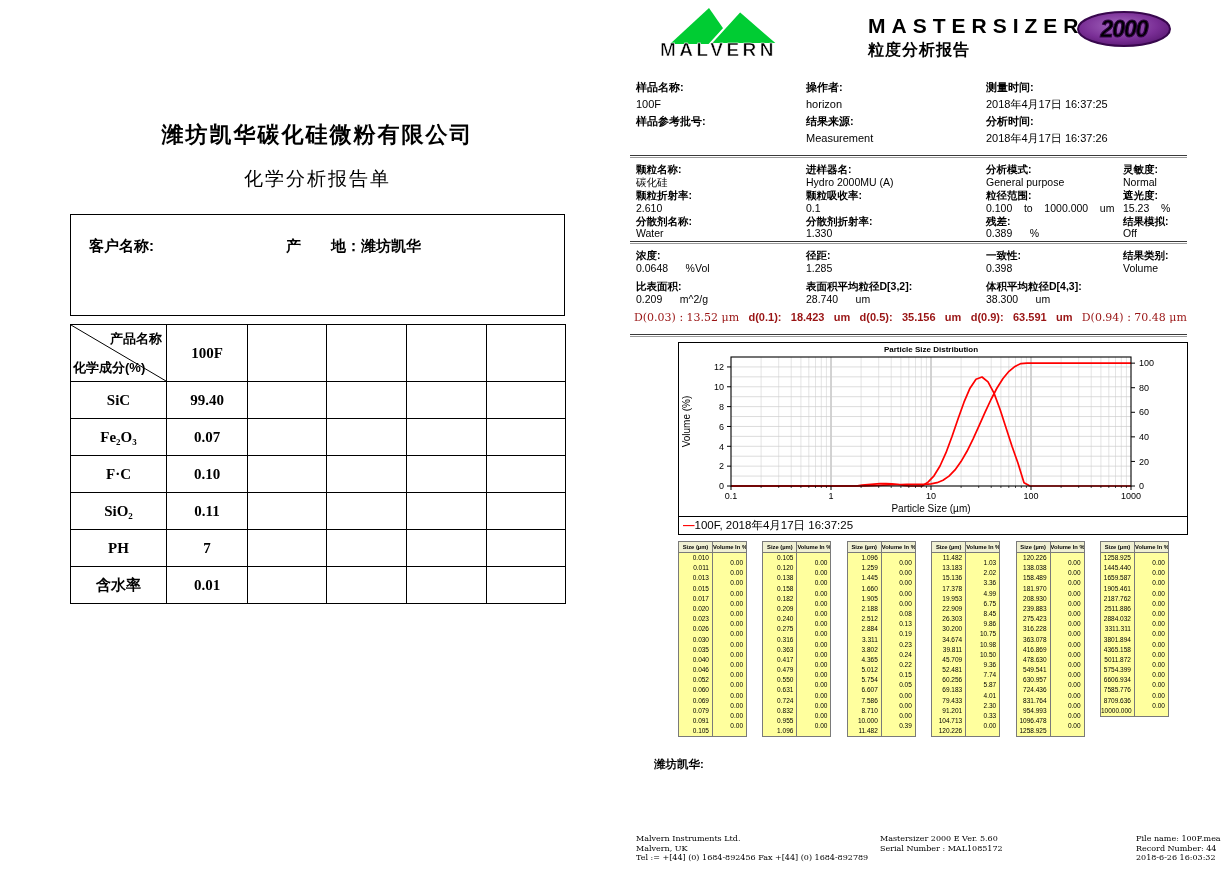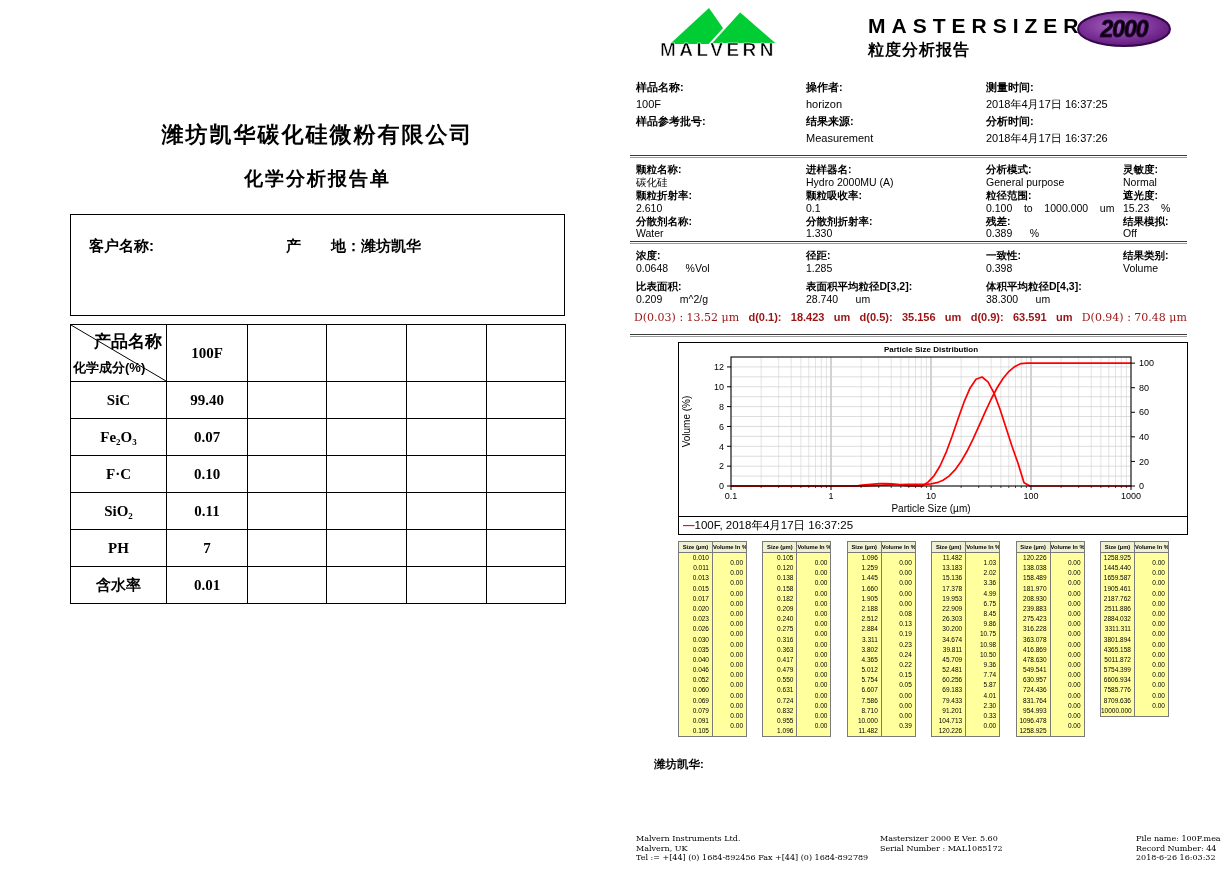--- a/index.html
+++ b/index.html
@@ -2,33 +2,33 @@
 <html><head>
 <meta charset="utf-8">
 <style>
   * { margin:0; padding:0; box-sizing:border-box; }
   html,body { width:1231px; height:870px; background:#ffffff; overflow:hidden;
               font-family:"Liberation Sans", sans-serif; color:#000; }
 
   
   #left-report { position:absolute; left:70px; top:120px; width:495px; }
   .company-title { text-align:center; font-size:22px; font-weight:bold; letter-spacing:2px; }
-  .report-title  { text-align:center; font-size:19px; font-weight:bold; margin-top:16px; letter-spacing:2px; }
+  .report-title  { text-align:center; font-size:19px; font-weight:normal; margin-top:16px; letter-spacing:2px; }
   .info-box { margin-top:22px; border:1px solid #000; height:102px; padding:16px 0 8px 18px; }
   .info-row { display:flex; height:30px; align-items:center; font-size:15px; font-weight:bold; }
   .info-row .cell-a { width:197px; }
   .chem-table { margin-top:8px; border-collapse:collapse; width:495px; table-layout:fixed; }
   .chem-table td { border:1px solid #000; text-align:center; vertical-align:middle; }
   .chem-table tr.data-row { height:37px; }
   .chem-table tr.head-row { height:57px; }
   .chem-label { font-family:"Liberation Serif", serif; font-weight:bold; font-size:15px; }
   .chem-value { font-family:"Liberation Serif", serif; font-weight:bold; font-size:15px; }
   td.diag { position:relative; }
   td.diag svg { position:absolute; left:0; top:0; }
-  .diag-top { position:absolute; top:5px; right:4px; font-size:17px; font-weight:bold; }
+  .diag-top { position:absolute; top:5px; right:4px; font-size:13px; font-weight:bold; }
   .diag-bottom { position:absolute; bottom:4px; left:2px; font-size:13px; font-weight:bold; }
   .sig-row1 { margin-top:62px; display:flex; font-size:17px; font-weight:bold; }
   .sig-row1 .sig-a { margin-left:45px; }
   .sig-row1 .sig-b { margin-left:100px; }
   .sig-row2 { margin-top:28px; font-size:17px; font-weight:bold; margin-left:45px; }
 
   
   #right-report { position:absolute; left:630px; top:0; width:561px; height:870px; }
   #malvern-logo { position:absolute; left:22px; top:4px; }
   #ms-title { position:absolute; left:238px; top:14px; font-size:21px; font-weight:bold;

